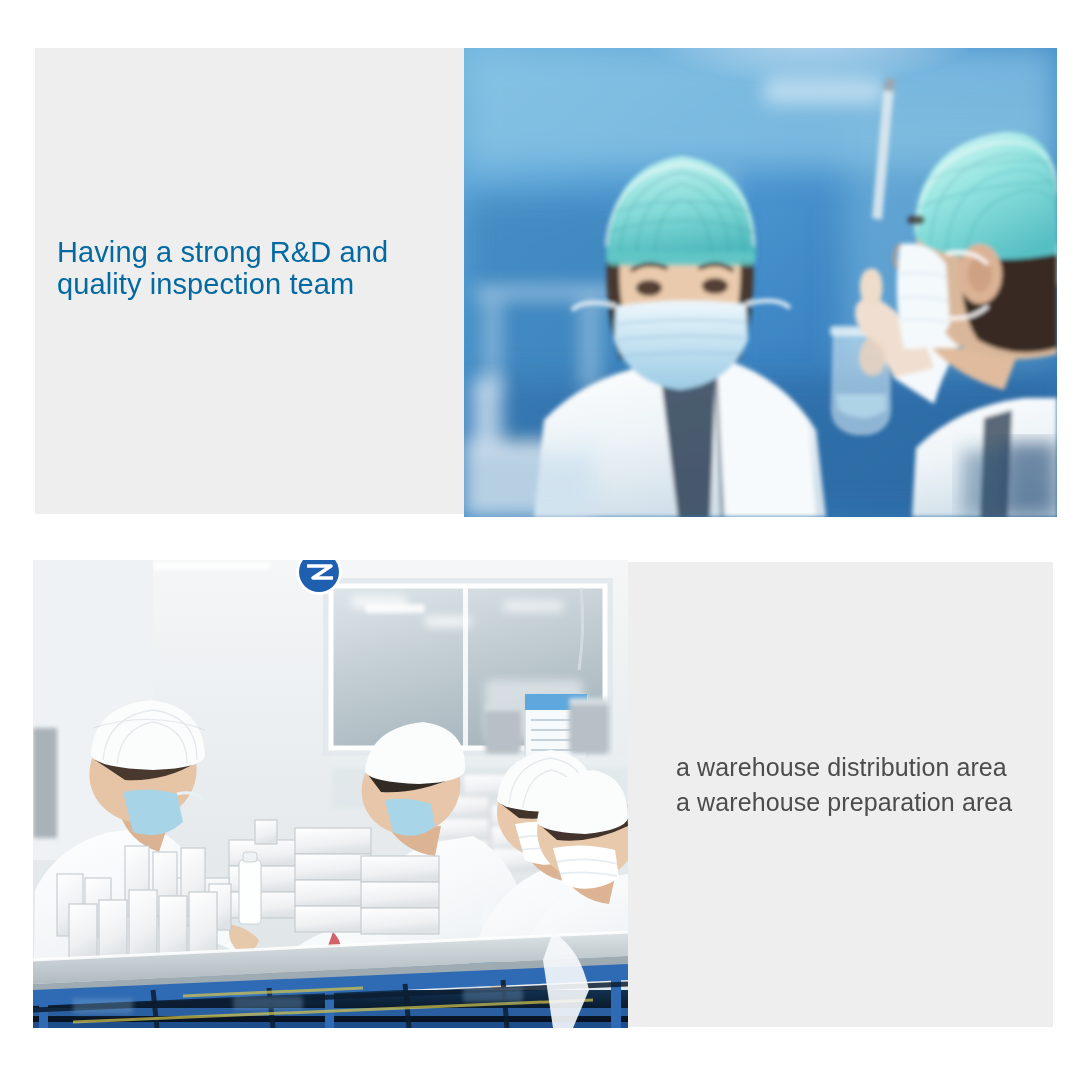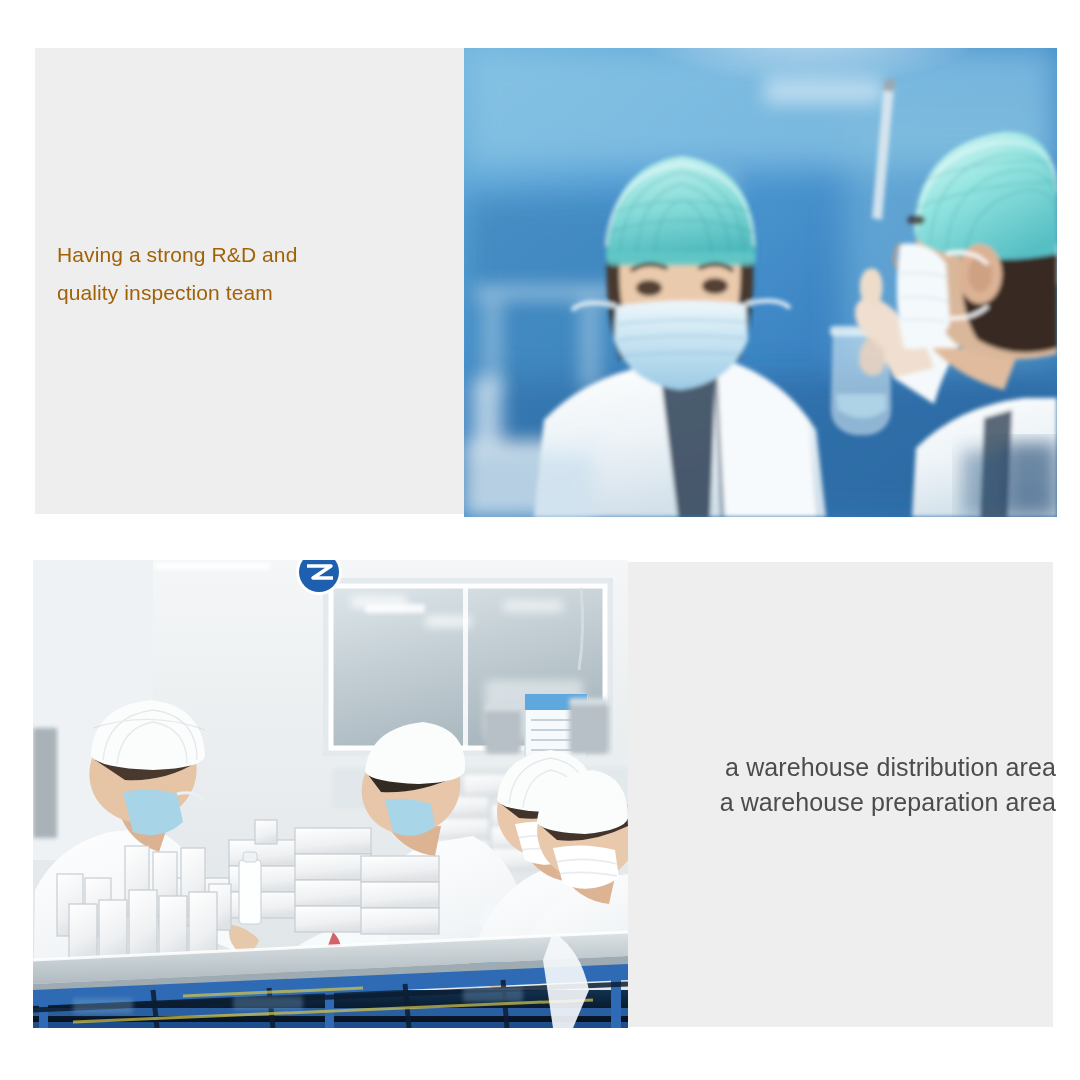--- a/index.html
+++ b/index.html
@@ -18,35 +18,35 @@
     width:1022px; height:469px;
   }
   .panel-gray-top {
     position:absolute; left:0; top:0;
     width:430px; height:466px;
     background:#eeeeee;
   }
   .caption-top {
     position:absolute; left:22px; top:188px;
     width:400px;
-    font-size:21px; line-height:38px;
+    font-size:29px; line-height:32px;
     font-weight:300; letter-spacing:0.1px;
-    color:#a16207;
+    color:#0369a1;
     white-space:pre-line;
   }
   .photo-top {
     position:absolute; left:429px; top:0;
     width:593px; height:469px;
     overflow:hidden;
   }
 
   
   .section-bottom {
     position:absolute; left:33px; top:560px;
-    width:940px; height:468px;text-align:right;
+    width:940px; height:468px;
   }
   .photo-bottom {
     position:absolute; left:0; top:0;
     width:595px; height:468px;
     overflow:hidden;
   }
   .panel-gray-bottom {
     position:absolute; left:595px; top:2px;
     width:425px; height:465px;
     background:#eeeeee;

